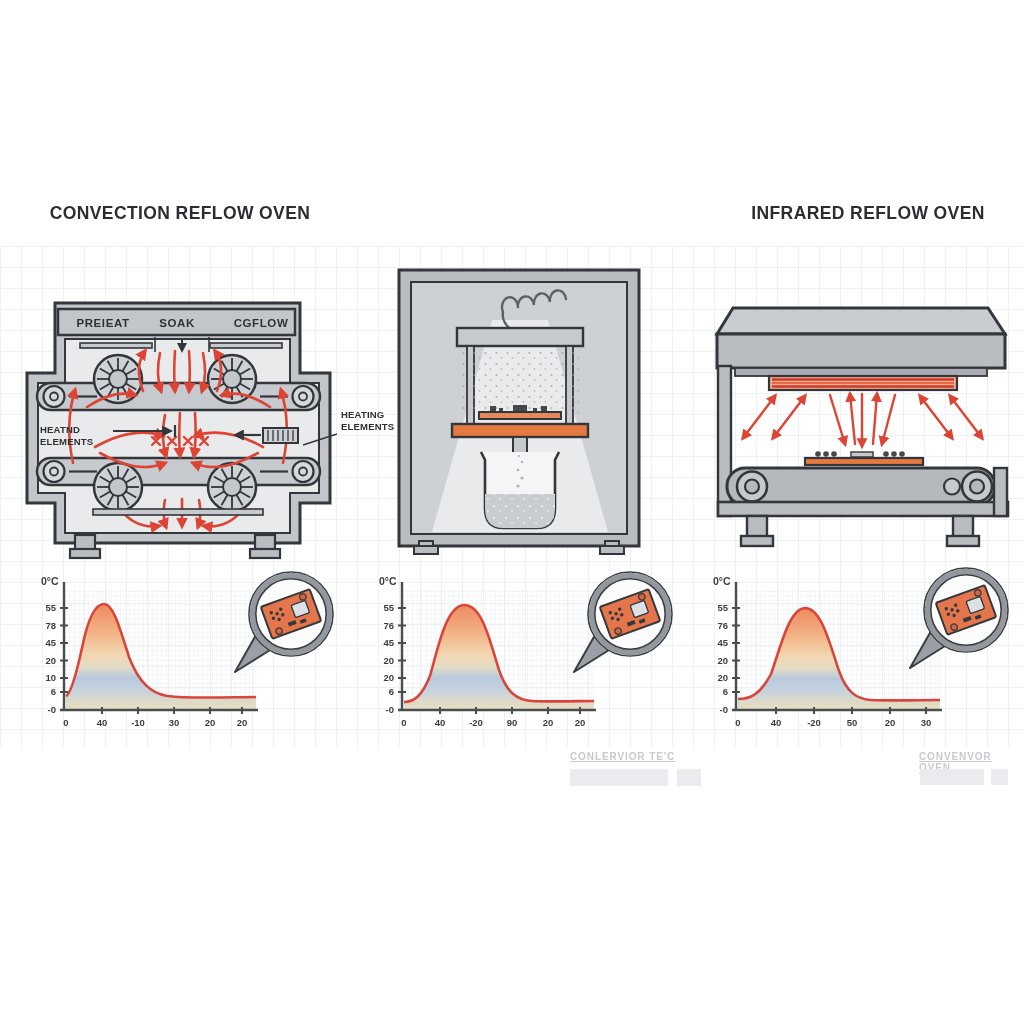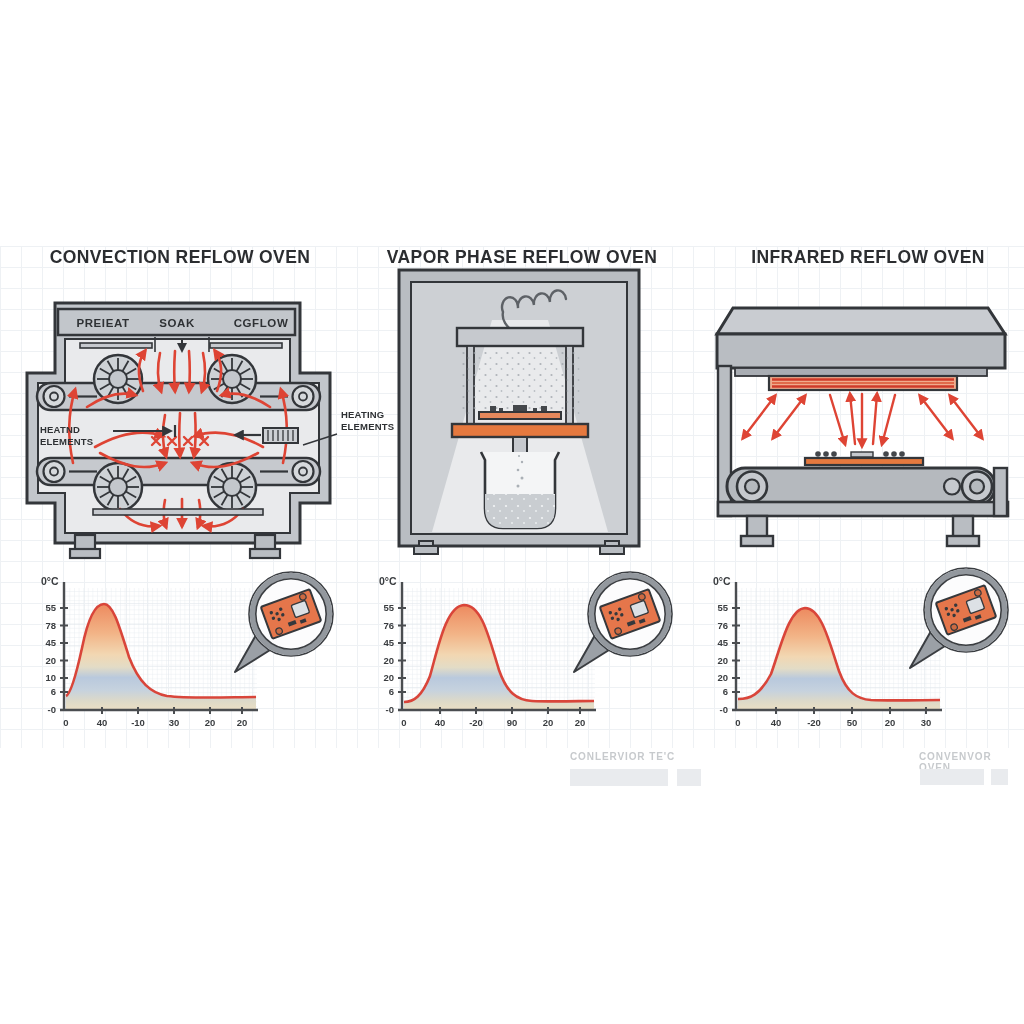--- a/index.html
+++ b/index.html
@@ -3,29 +3,29 @@
 <meta charset="utf-8">
 <style>
   html,body{margin:0;padding:0;background:#ffffff;}
   .canvas{position:relative;width:1024px;height:1024px;background:#ffffff;overflow:hidden;
           font-family:"Liberation Sans",sans-serif;}
   .grid-band{position:absolute;left:0;top:246px;width:1024px;height:502px;
     background-image:linear-gradient(to right,#eef1f4 1px,transparent 1px),
                      linear-gradient(to bottom,#eef1f4 1px,transparent 1px);
     background-size:21px 21px;}
   .sec-title{position:absolute;width:330px;text-align:center;font-size:17.5px;font-weight:bold;
-    color:#2b2d30;letter-spacing:.4px;margin-top:44px;}
+    color:#2b2d30;letter-spacing:.4px;}
   .abs{position:absolute;}
   svg{overflow:visible;}
   svg text{font-family:"Liberation Sans",sans-serif;font-weight:bold;fill:#2e3134;}
   .zone-label{font-size:11.5px;letter-spacing:.6px;}
   .small-label{font-size:9.5px;letter-spacing:.2px;}
   .tick-label{font-size:9.5px;fill:#3a3d40;}
   .axis-top{font-size:10.5px;fill:#3a3d40;}
-  .footer-label{position:absolute;font-size:10px;font-weight:bold;color:#c7cacd;letter-spacing:.9px;}
+  .footer-label{position:absolute;font-size:10px;font-weight:bold;color:#c7cacd;letter-spacing:.9px;text-decoration:underline;}
   .footer-box{position:absolute;background:#e9ebee;}
 </style>
 </head>
 <body>
 
 <div class="canvas">
   <div class="grid-band"></div>
 
   <svg class="abs" style="left:0;top:0;width:0;height:0" aria-hidden="true">
     <defs>
@@ -94,21 +94,20 @@
           <circle cx="-8" cy="-8" r="1.7" fill="#35383c"></circle>
             <circle cx="-8" cy="-2" r="1.7" fill="#35383c"></circle>
           <rect x="-6" y="7" width="8" height="4" fill="#35383c"></rect>
           <rect x="6" y="9" width="6" height="3.5" fill="#35383c"></rect>
         </g>
       </g>
     </defs>
   </svg>
 
   <div class="sec-title abs" style="left:15px;top:203px">CONVECTION REFLOW OVEN</div>
-  <div class="sec-title abs" style="left:357px;top:203px">VAPOR PHASE REFLOW OVEN</div>
   <div class="sec-title abs" style="left:703px;top:203px">INFRARED REFLOW OVEN</div>
 
   <svg class="abs" style="left:25px;top:295px" width="375" height="275" viewBox="0 0 375 275">
 
     <path d="M30,8 H275 V78 H305 V208 H275 V248 H30 V208 H2 V78 H30 Z" fill="#c2c6cb" stroke="#33363a" stroke-width="3"></path>
     <path d="M40,44 H265 V88 H294 V198 H265 V238 H40 V198 H13 V88 H40 Z" fill="#e9eaec" stroke="#33363a" stroke-width="2"></path>
 
     <rect x="33" y="14" width="237" height="26" fill="#c2c6cb" stroke="#33363a" stroke-width="2.5"></rect>
     <text class="zone-label" x="78" y="32" text-anchor="middle">PREIEAT</text>
     <text class="zone-label" x="152" y="32" text-anchor="middle">SOAK</text>

